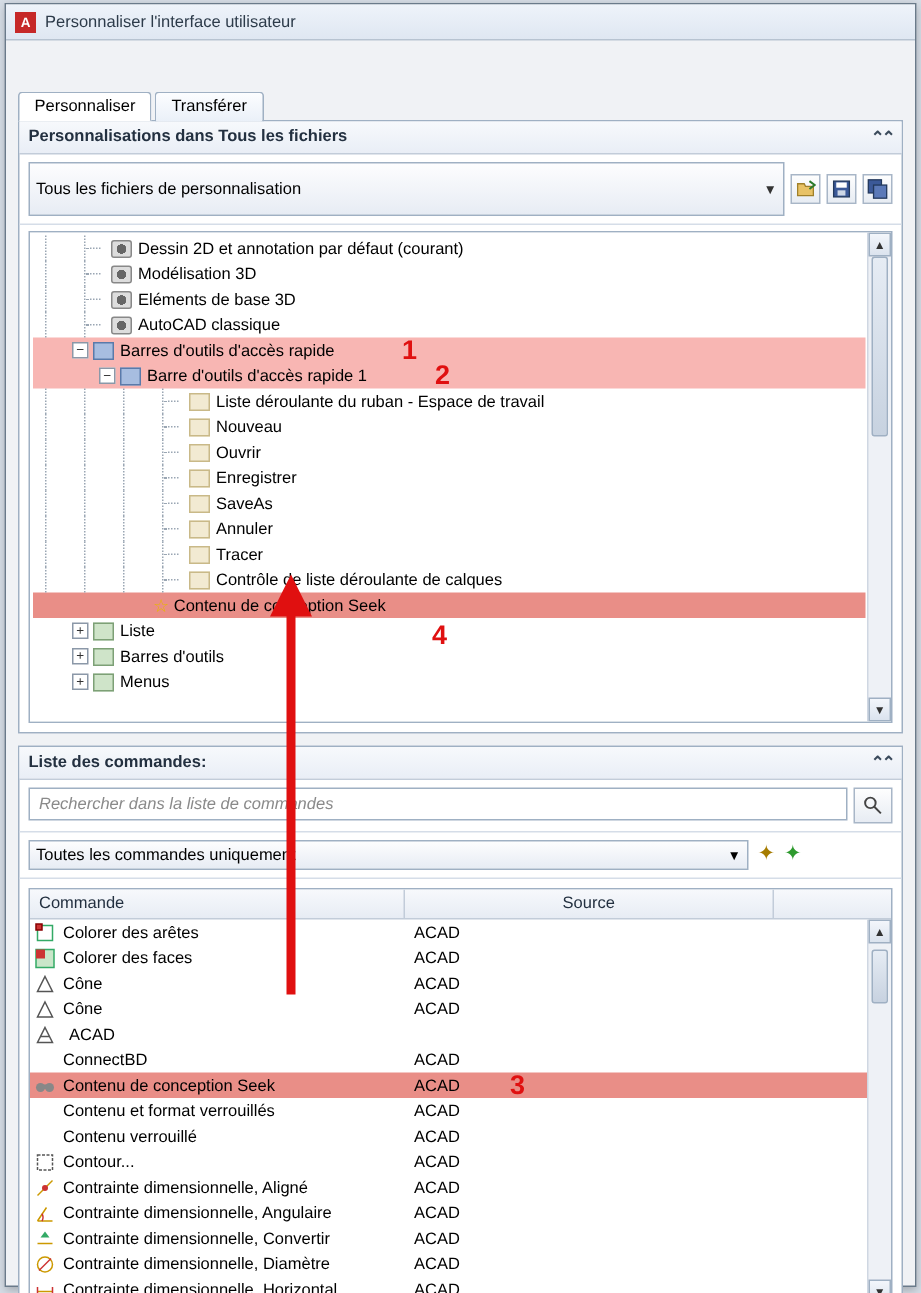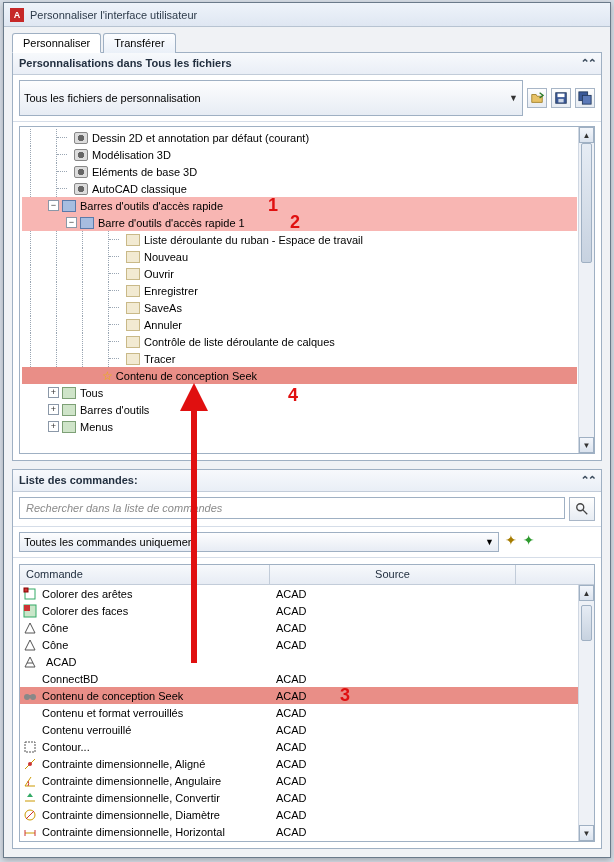--- a/index.html
+++ b/index.html
@@ -2,21 +2,21 @@
 <html><head>
 <meta charset="utf-8">
 <style>
   * { box-sizing: border-box; font-family: "Segoe UI", Tahoma, sans-serif; font-size: 11px; }
   body { margin: 0; background: #d6dde6; width: 614px; height: 862px; overflow: hidden; }
   .window { position: absolute; left: 3px; top: 2px; width: 608px; height: 856px; background: #f0f2f5; border: 1px solid #6a7a8a; box-shadow: 0 2px 6px rgba(0,0,0,.25); }
   .titlebar { height: 24px; background: linear-gradient(#eef3fa, #dfe7f2); border-bottom: 1px solid #b7c3d1; display: flex; align-items: center; padding: 0 6px; gap: 6px; }
   .title-icon { width: 14px; height: 14px; background: #c62828; display:flex; align-items:center; justify-content:center; color:#fff; font-size:9px; font-weight:bold; }
   .title-text { color: #2d3b4a; }
   .client { padding: 6px 8px 8px 8px; }
-  .tabs-row { display:flex; gap:2px; margin-bottom: -1px; position:relative; z-index:2;}
+  .tabs-row { display:flex; gap:2px; margin-bottom: -1px; position:relative; z-index:2;margin-top:28px;}
   .tab { background: linear-gradient(#fcfdff, #eaf0f8); border: 1px solid #9fb0c3; border-bottom: none; padding: 3px 10px; border-radius: 3px 3px 0 0; cursor: default; }
   .tab.active { background: #fff; border-bottom: 1px solid #fff; }
   .panel { border: 1px solid #9fb0c3; background: #fff; }
   .section-head { background: linear-gradient(#f7f9fc,#e9eef6); border-bottom: 1px solid #c2ccd9; padding: 4px 6px; display:flex; justify-content:space-between; font-weight: bold; color:#233040;}
   .tools-row { display:flex; align-items:center; gap:4px; padding: 5px 6px; border-bottom: 1px solid #d5dde8; }
   .dropdown { flex:1; background: linear-gradient(#fdfdfe,#e7ecf4); border:1px solid #9fb0c3; height:36px; display:flex; align-items:center; padding:0 4px; justify-content:space-between; }
   .dropdown .arrow { font-size:9px; color:#333; }
   .icon-btn { width:20px; height:20px; border:1px solid #a8b6c7; background: linear-gradient(#fefefe,#e7ecf3); display:flex; align-items:center; justify-content:center; cursor:default; }
   .tree-wrap { margin: 4px 6px 6px 6px; border:1px solid #9fb0c3; height: 328px; position:relative; overflow:hidden;}
   .tree-inner { position:absolute; inset:0 16px 0 0; overflow:hidden; background:#fff; padding: 2px 1px 2px 2px;}
@@ -193,37 +193,37 @@
               <span class="guide last"></span>
               <span class="node-icon ic-item"></span>
               <span>Annuler</span>
             </div>
           <div class="tree-row">
               <span class="guide"></span>
               <span class="guide"></span>
               <span class="guide"></span>
               <span class="guide last"></span>
               <span class="node-icon ic-item"></span>
+              <span>Tracer</span>
+            </div>
+          <div class="tree-row">
+              <span class="guide"></span>
+              <span class="guide"></span>
+              <span class="guide"></span>
+              <span class="guide last"></span>
+              <span class="node-icon ic-item"></span>
               <span>Contrôle de liste déroulante de calques</span>
-            </div>
-          <div class="tree-row">
-              <span class="guide"></span>
-              <span class="guide"></span>
-              <span class="guide"></span>
-              <span class="guide last"></span>
-              <span class="node-icon ic-item"></span>
-              <span>Tracer</span>
             </div>
           <div class="tree-row hl-salmon"><span style="width:80px;display:inline-block"></span><span class="ic-star">☆</span>&nbsp;<span>Contenu de conception Seek</span></div>
 
           <div class="tree-row">
               <span style="width:26px;display:inline-block"></span>
               <span class="expander">+</span>
               <span class="node-icon ic-folder"></span>
-              <span>Tous</span>
+              <span>Liste</span>
             </div>
           <div class="tree-row">
               <span style="width:26px;display:inline-block"></span>
               <span class="expander">+</span>
               <span class="node-icon ic-folder"></span>
               <span>Barres d'outils</span>
             </div>
           <div class="tree-row">
               <span style="width:26px;display:inline-block"></span>
               <span class="expander">+</span>

